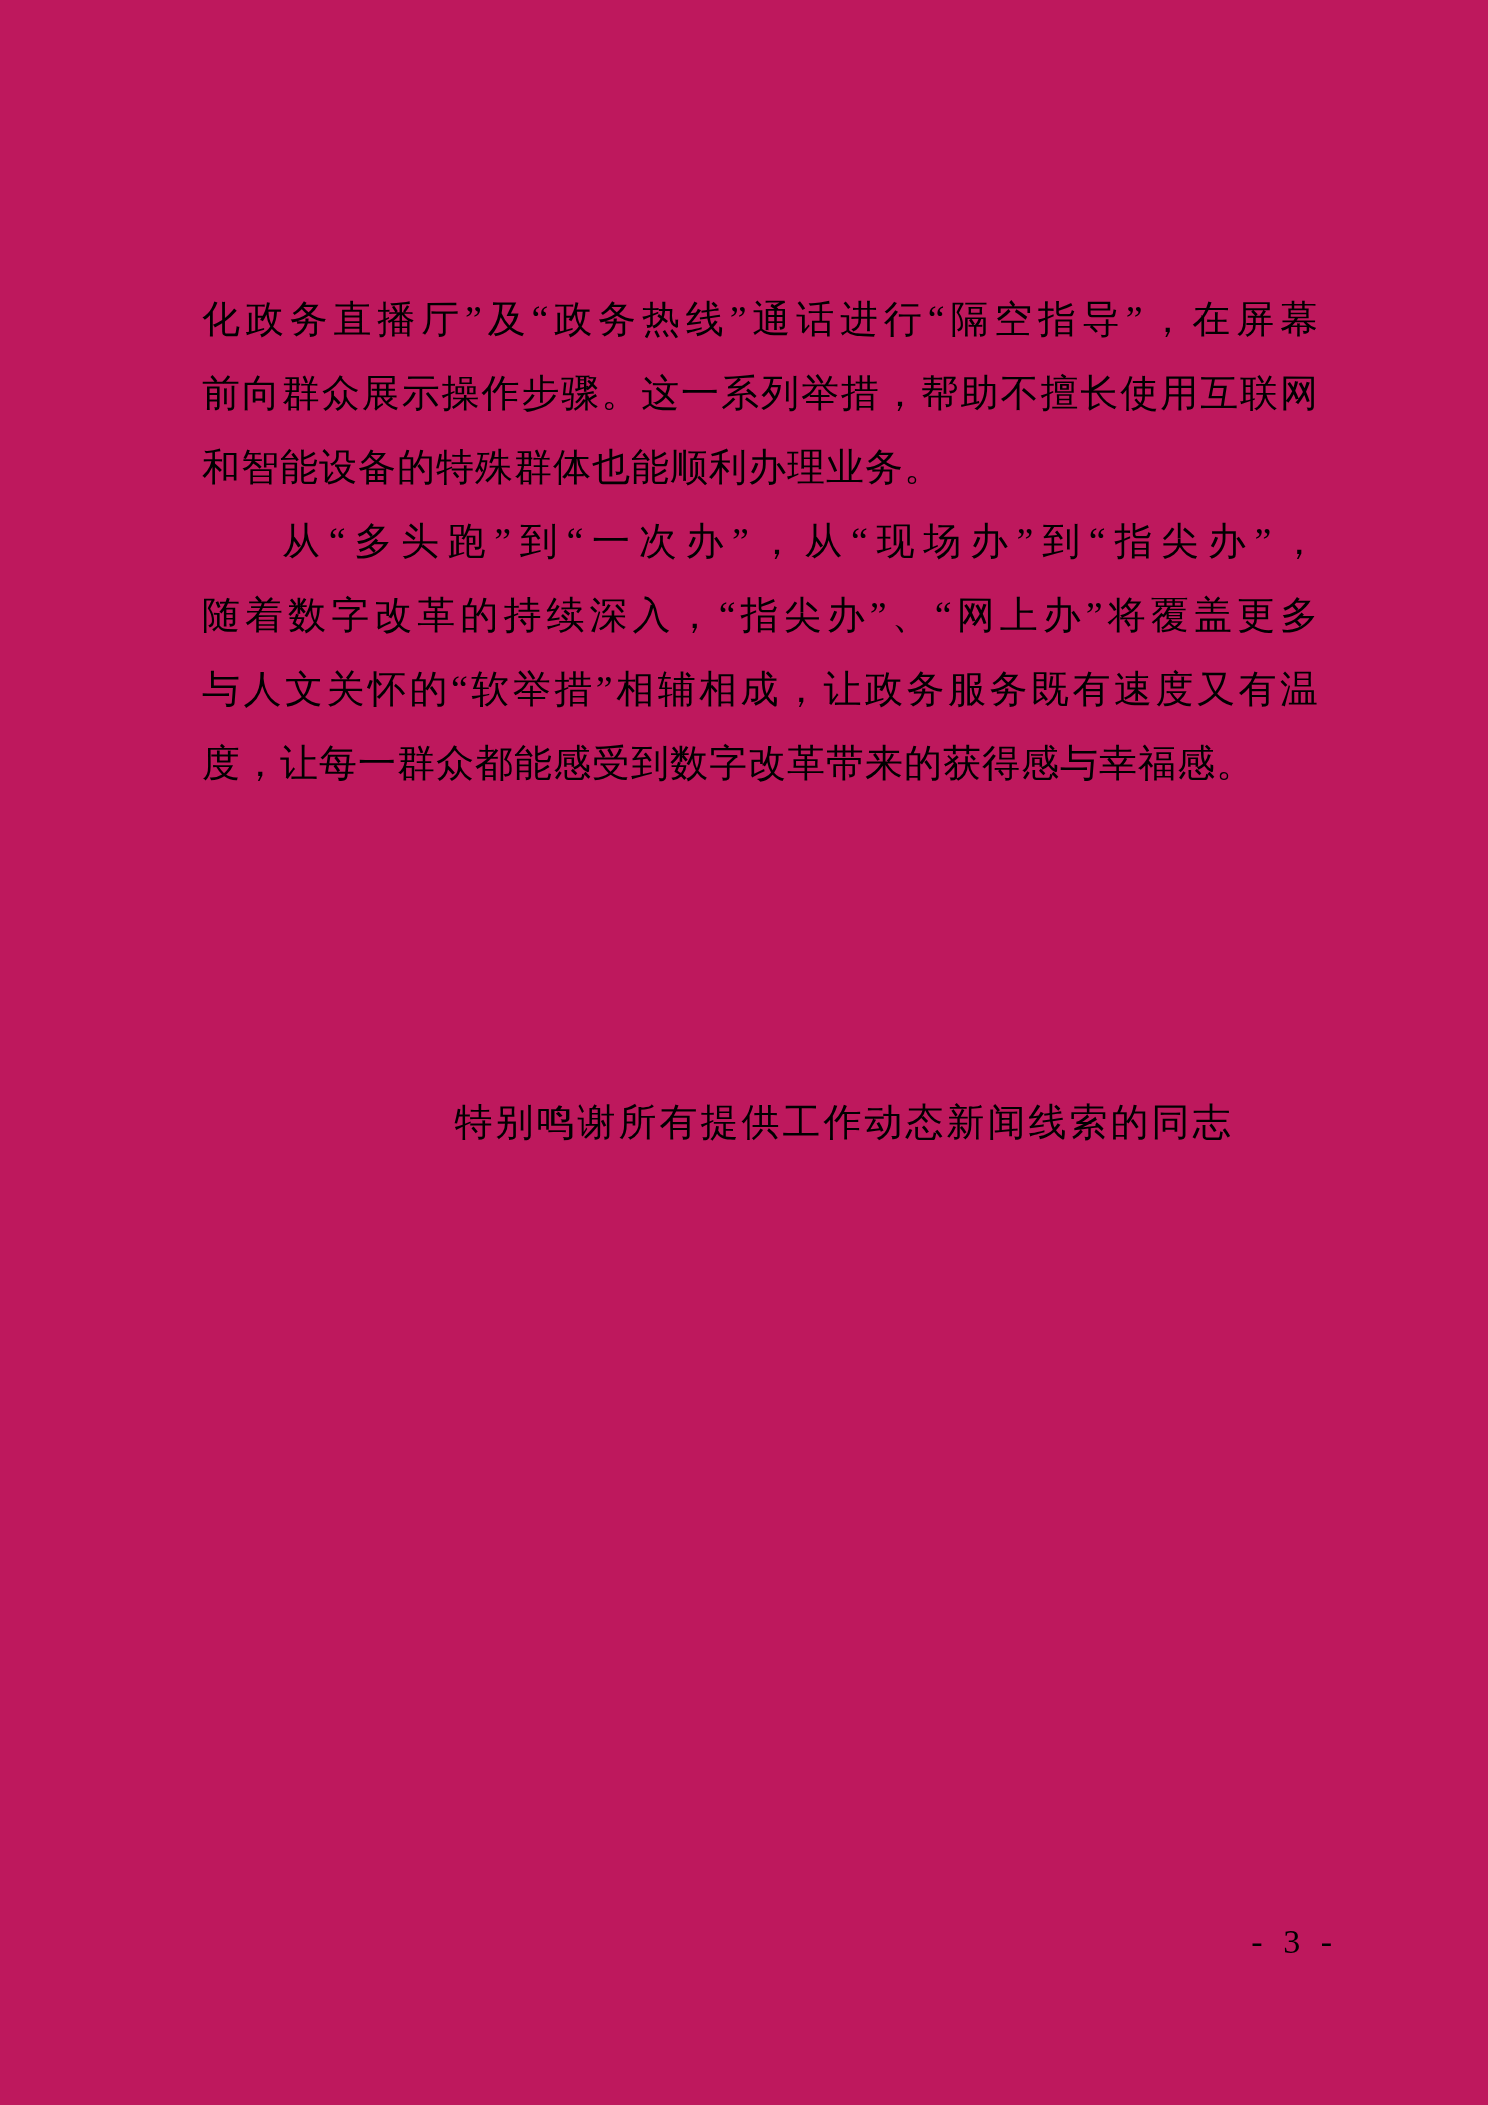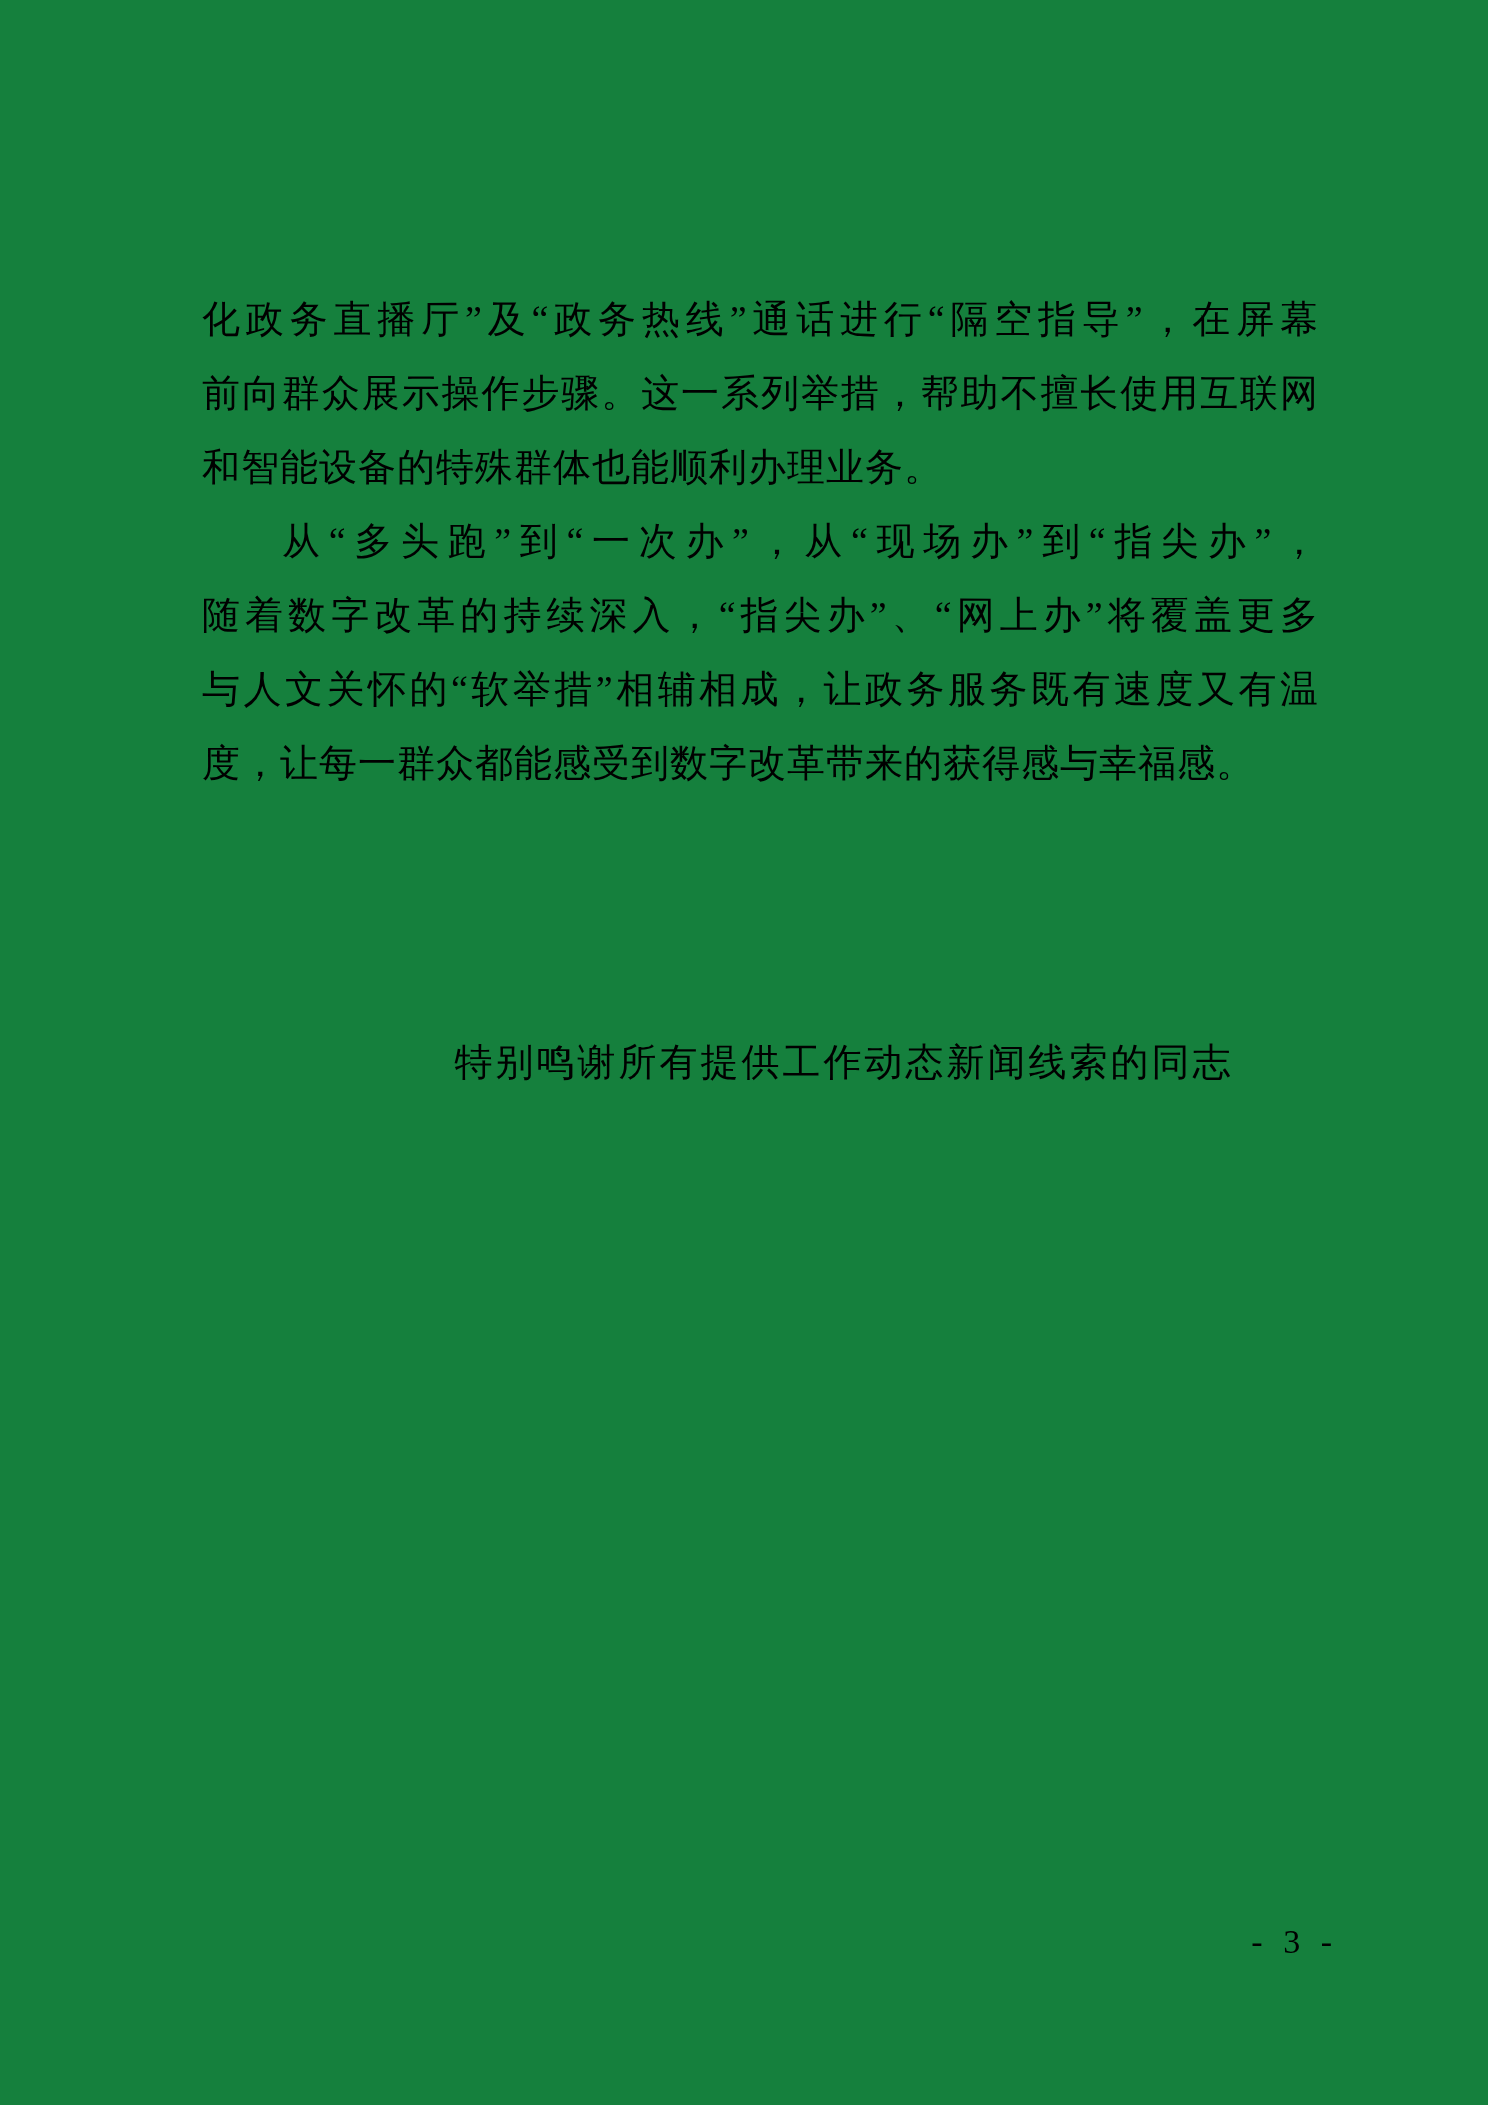--- a/index.html
+++ b/index.html
@@ -8,21 +8,21 @@
     width: 1488px;
     height: 2105px;
     background: #ffffff;
     color: #000000;
     font-family: "Liberation Serif", "DejaVu Serif", serif;
   }
   .page {
     position: relative;
     width: 1488px;
     height: 2105px;
-    background: #15803d;
+    background: #be185d;
     overflow: hidden;
   }
   .body-text {
     position: absolute;
     left: 202px;
     top: 282px;
     width: 1116px;
   }
   .line {
     font-size: 38px;
@@ -38,21 +38,21 @@
     text-align-last: left;
     letter-spacing: 1px;
   }
   .line.indent {
     text-indent: 80px;
   }
   .ack-block {
     position: absolute;
     left: 200px;
     right: 0;
-    top: 1025px;
+    top: 1085px;
     text-align: center;
     font-family: Liberation Serif, serif;
   }
   .ack-line {
     font-size: 38px;
     line-height: 75px;
     letter-spacing: 3px;
     font-weight: 400;
   }
   .page-num {

